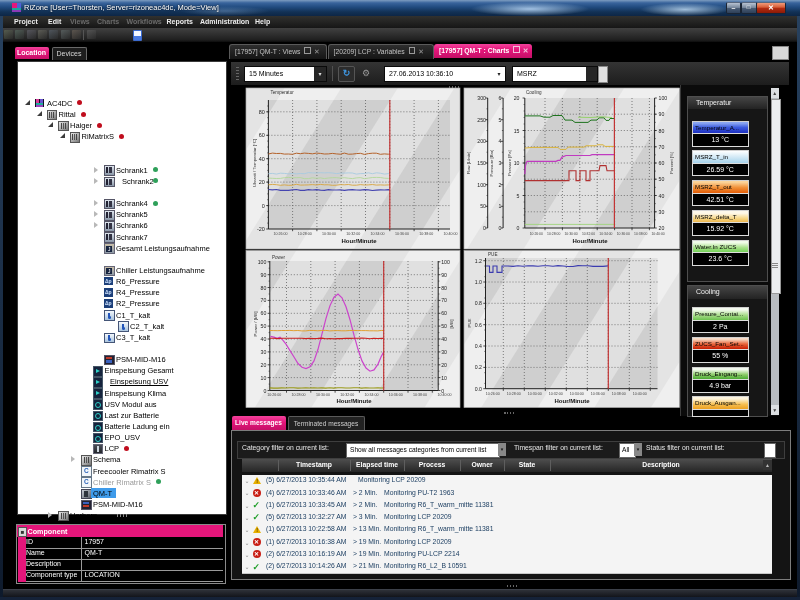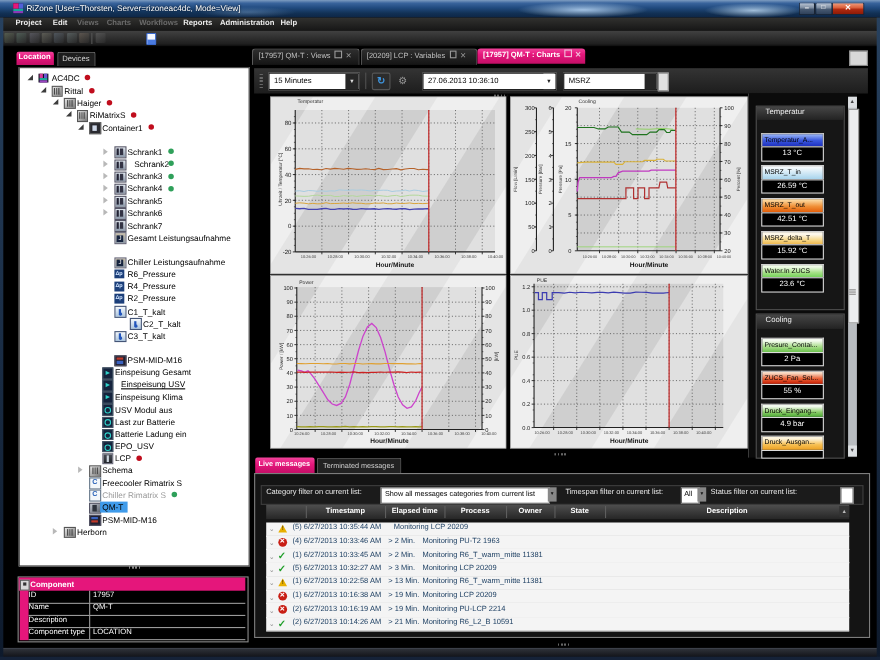--- a/index.html
+++ b/index.html
@@ -20,21 +20,21 @@
 #menubar{left:0;top:16px;width:800px;height:11.5px;background:linear-gradient(180deg,#31312f,#161616);}
 #menubar span{position:absolute;top:2px;font-size:7px;color:#ececec;}
 #menubar span.dim{color:#6b6b6b;}
 #toolbar{left:0;top:27.5px;width:800px;height:14px;background:linear-gradient(180deg,#414141,#1f1f1f 85%,#0c0c0c);}
 .tbi{top:2.5px;width:9px;height:9px;border-radius:1px;opacity:.42;}
 
 .ltab{top:47px;height:12px;font-size:7px;color:#fff;text-align:center;
  border-radius:2px 2px 0 0;line-height:12px;}
 
 #tree{left:17px;top:61px;width:208px;height:452px;background:#fff;border:1px solid #3a3a3a;}
-.trow{position:absolute;height:11px;white-space:nowrap;font-size:7.5px;color:#000;}
+.trow{position:absolute;height:11px;white-space:nowrap;font-size:7.5px;color:#000;margin-top:32px;}
 .texp{position:absolute;width:0;height:0;}
 .tico{position:absolute;width:8.5px;height:8.5px;top:0.8px;}
 .tdot{position:absolute;width:5px;height:5px;border-radius:50%;top:2.6px;}
 .tlab{position:absolute;top:1px;}
 
 #comp{left:15.5px;top:524px;width:208px;height:57.5px;border:1px solid #8a8a8a;background:#000;}
 .crow{position:absolute;left:9.5px;width:197px;height:11.2px;border-bottom:1px solid #9a9a9a;
  color:#fff;font-size:7px;}
 
 .dtab{top:43.5px;height:14px;font-size:6.8px;border-radius:3px 3px 0 0;line-height:14px;
@@ -154,61 +154,40 @@
 <div class="tico" style="left:51.5px;">
           <div class="abs" style="left:0;top:0;width:8.5px;height:8.5px;background:linear-gradient(135deg,#e8e8e8,#777);border:0.5px solid #555;">
             <div class="abs" style="left:1.5px;top:1px;width:1.3px;height:6px;background:#444;"></div>
             <div class="abs" style="left:3.6px;top:1px;width:1.3px;height:6px;background:#555;"></div>
             <div class="abs" style="left:5.7px;top:1px;width:1.3px;height:6px;background:#444;"></div>
           </div>
         </div>
 <div class="tlab" style="left:63.5px;">RiMatrixS</div>
 <div class="tdot" style="left:101px;background:#c00d1d;"></div>
 </div>
-<div class="trow" style="left:0;top:48.5px;width:206px;">
-<div class="texp" style="left:53.0px;top:2px;border-left:5px solid transparent;border-bottom:5px solid #3c3c3c;"></div>
-<div class="tico" style="left:63.0px;">
-          <div class="abs" style="left:0;top:0;width:8.5px;height:8.5px;background:#2a2a30;border:0.5px solid #666;">
-            <div class="abs" style="left:2px;top:2px;width:4px;height:4.5px;background:#cfd8e8;"></div>
-          </div>
-        </div>
-<div class="tlab" style="left:75.0px;">Container1</div>
-<div class="tdot" style="left:117px;background:#c00d1d;"></div>
-</div>
 <div class="trow" style="left:0;top:70.7px;width:206px;">
 <div class="texp" style="left:76.0px;top:2px;width:0;height:0;border-top:3.2px solid transparent;border-bottom:3.2px solid transparent;border-left:4.2px solid #b8b8b8;"></div>
 <div class="tico" style="left:86.0px;">
           <div class="abs" style="left:0;top:0;width:8.5px;height:8.5px;background:linear-gradient(180deg,#dfe6ee,#8a97a8);border:0.5px solid #556;">
             <div class="abs" style="left:1px;top:1px;width:2.4px;height:6px;background:#223;"></div>
             <div class="abs" style="left:4.2px;top:1px;width:2.4px;height:6px;background:#334;"></div>
           </div>
         </div>
 <div class="tlab" style="left:98.0px;">Schrank1</div>
 <div class="tdot" style="left:135px;background:#2fa05a;"></div>
 </div>
 <div class="trow" style="left:0;top:81.9px;width:206px;">
 <div class="texp" style="left:76.0px;top:2px;width:0;height:0;border-top:3.2px solid transparent;border-bottom:3.2px solid transparent;border-left:4.2px solid #b8b8b8;"></div>
 <div class="tico" style="left:86.0px;">
           <div class="abs" style="left:0;top:0;width:8.5px;height:8.5px;background:linear-gradient(180deg,#dfe6ee,#8a97a8);border:0.5px solid #556;">
             <div class="abs" style="left:1px;top:1px;width:2.4px;height:6px;background:#223;"></div>
             <div class="abs" style="left:4.2px;top:1px;width:2.4px;height:6px;background:#334;"></div>
           </div>
         </div>
 <div class="tlab" style="left:104px;">Schrank2</div>
-<div class="tdot" style="left:135px;background:#2fa05a;"></div>
-</div>
-<div class="trow" style="left:0;top:93.0px;width:206px;">
-<div class="texp" style="left:76.0px;top:2px;width:0;height:0;border-top:3.2px solid transparent;border-bottom:3.2px solid transparent;border-left:4.2px solid #b8b8b8;"></div>
-<div class="tico" style="left:86.0px;">
-          <div class="abs" style="left:0;top:0;width:8.5px;height:8.5px;background:linear-gradient(180deg,#dfe6ee,#8a97a8);border:0.5px solid #556;">
-            <div class="abs" style="left:1px;top:1px;width:2.4px;height:6px;background:#223;"></div>
-            <div class="abs" style="left:4.2px;top:1px;width:2.4px;height:6px;background:#334;"></div>
-          </div>
-        </div>
-<div class="tlab" style="left:98.0px;">Schrank3</div>
 <div class="tdot" style="left:135px;background:#2fa05a;"></div>
 </div>
 <div class="trow" style="left:0;top:104.2px;width:206px;">
 <div class="texp" style="left:76.0px;top:2px;width:0;height:0;border-top:3.2px solid transparent;border-bottom:3.2px solid transparent;border-left:4.2px solid #b8b8b8;"></div>
 <div class="tico" style="left:86.0px;">
           <div class="abs" style="left:0;top:0;width:8.5px;height:8.5px;background:linear-gradient(180deg,#dfe6ee,#8a97a8);border:0.5px solid #556;">
             <div class="abs" style="left:1px;top:1px;width:2.4px;height:6px;background:#223;"></div>
             <div class="abs" style="left:4.2px;top:1px;width:2.4px;height:6px;background:#334;"></div>
           </div>
         </div>

